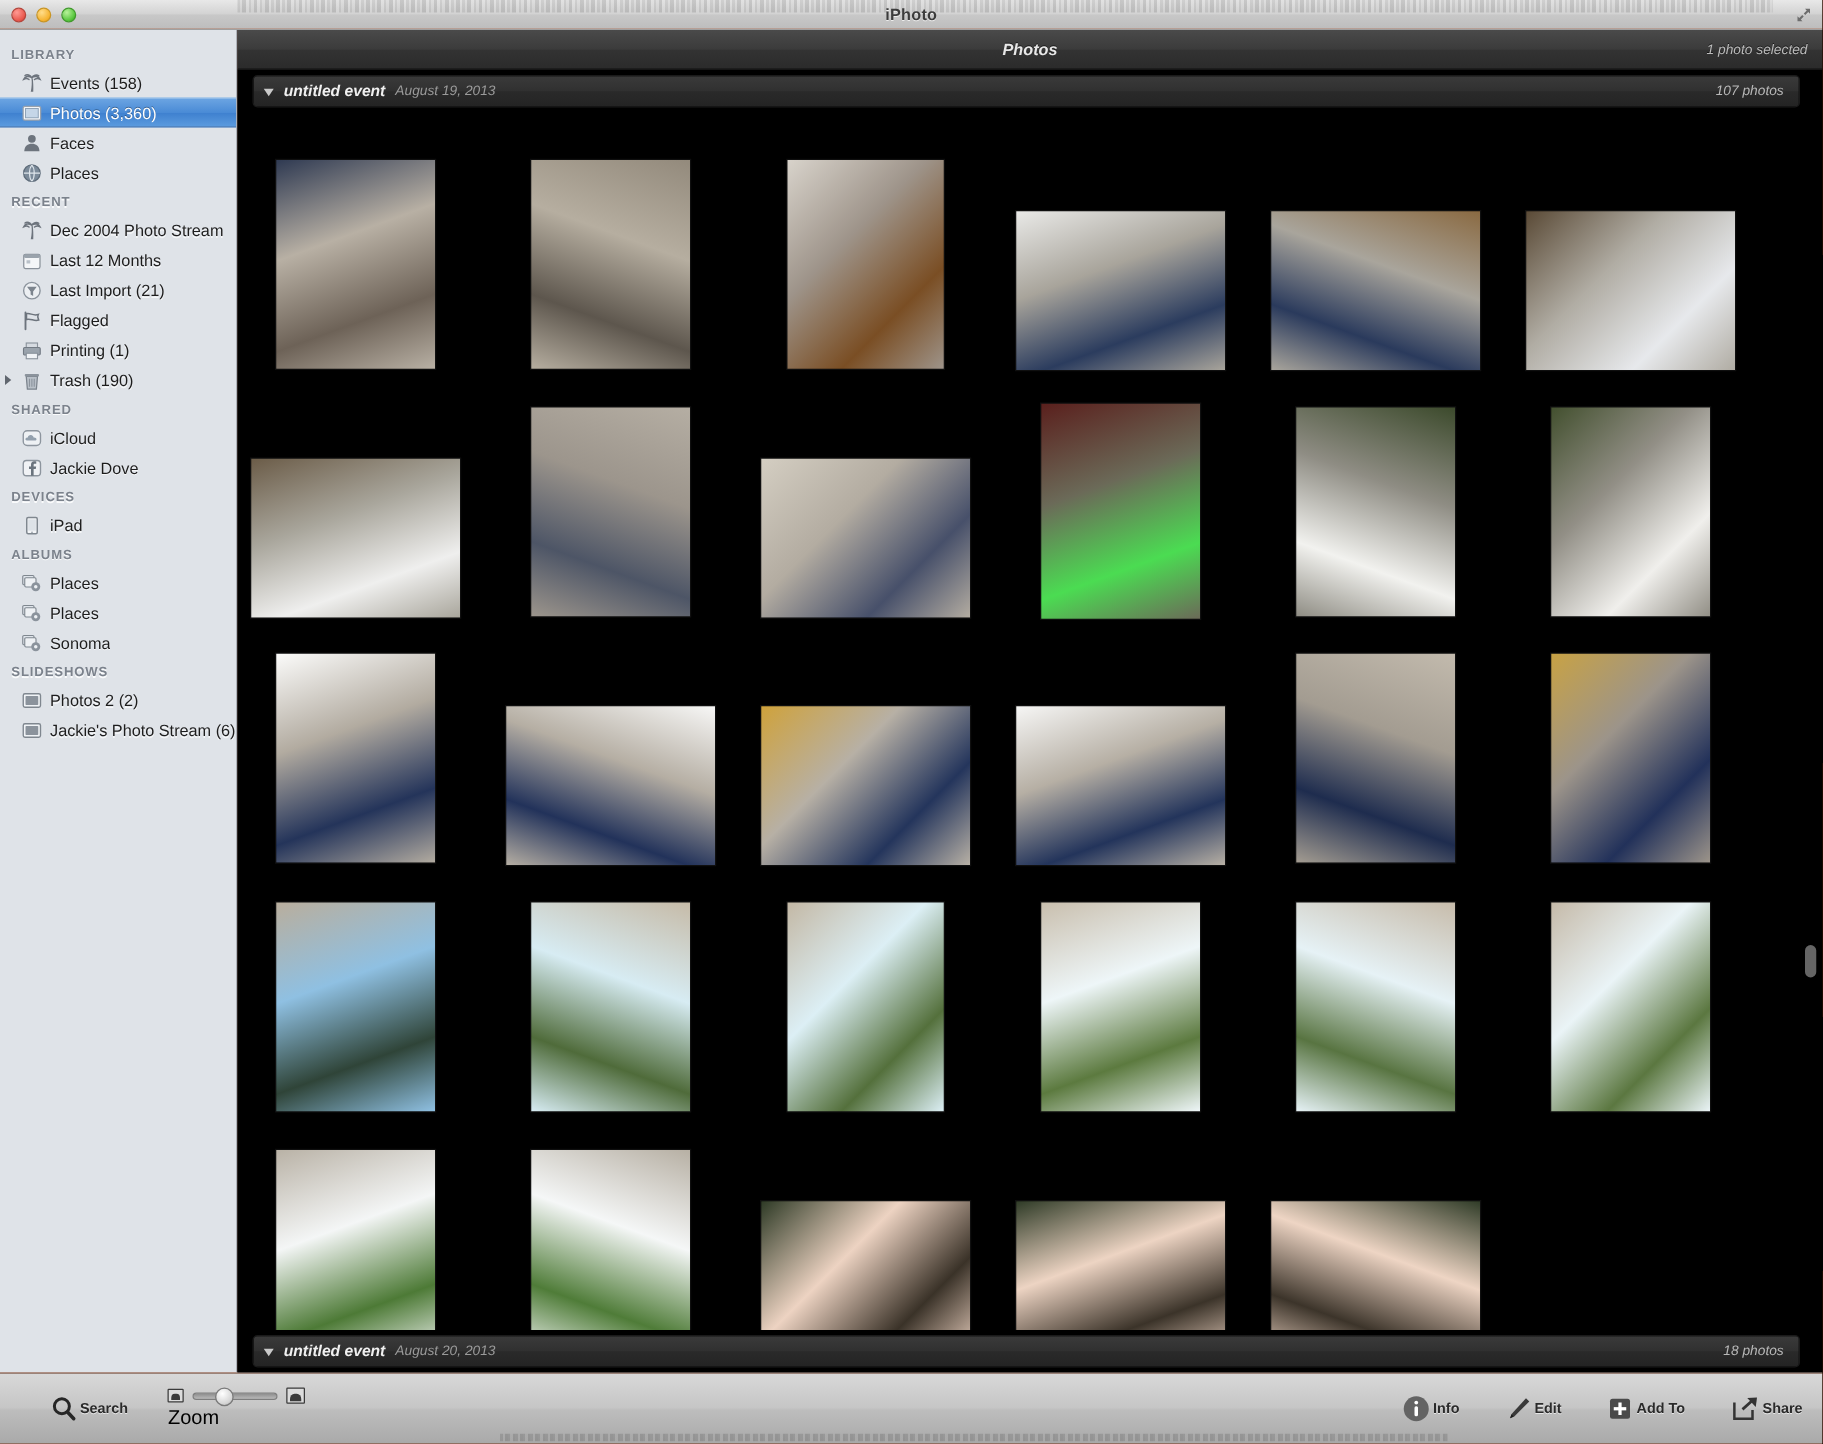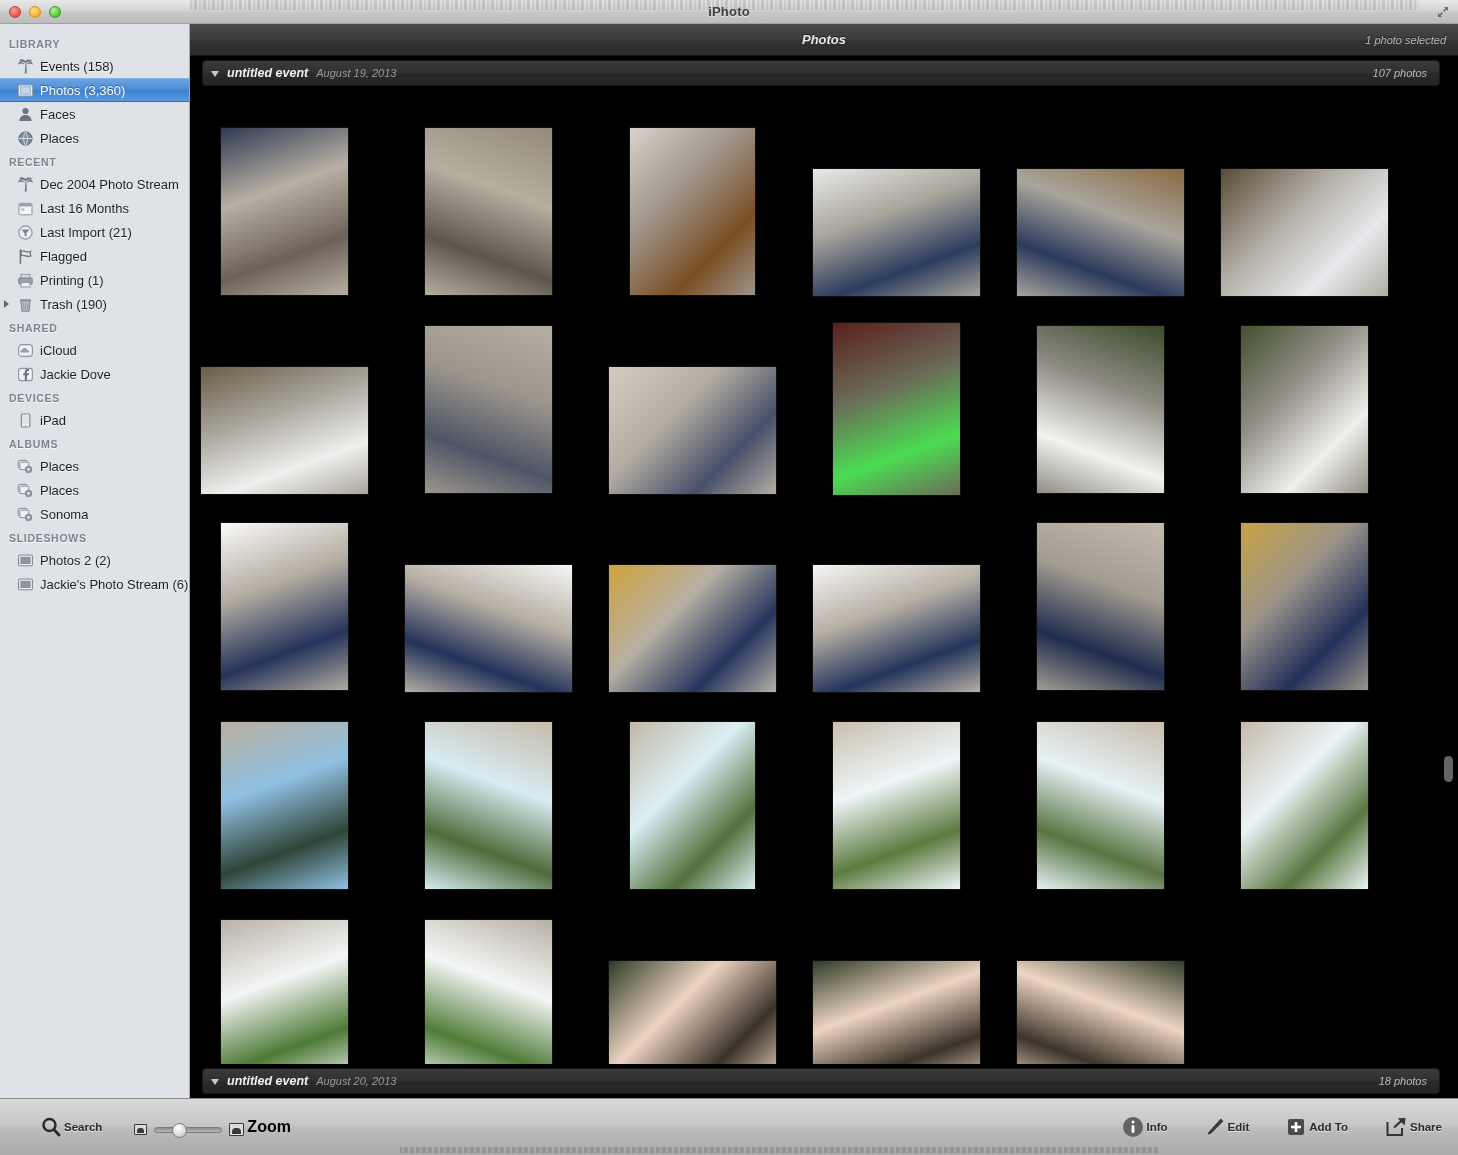--- a/index.html
+++ b/index.html
@@ -184,21 +184,21 @@
   .tb-item .glyph { height: 26px; display:flex; align-items:center; justify-content:center; }
   .tb-item .lbl {
     font-size: 11.5px; color: #2a2a2a; font-weight: bold;
     text-shadow: 0 1px 0 rgba(255,255,255,.65);
   }
   .tb-left { display: flex; align-items: center; gap: 18px; }
   .tb-right { display: flex; align-items: flex-start; gap: 36px; position: absolute; right: 16px; }
   .tb-center { position: absolute; left: 0; right: 0; display: flex; justify-content: center; pointer-events: none; }
   .tb-center > * { pointer-events: auto; }
 
-  .zoom-block { display: flex; flex-direction: row; align-items: flex-end; gap: 3px; font-weight: bold; }
+  .zoom-block { display: flex; flex-direction: column; align-items: flex-start; gap: 3px; }
   .zoom-row { display: flex; align-items: center; gap: 7px; }
   .slider-track {
     width: 68px; height: 6px; border-radius: 3px;
     background: linear-gradient(to bottom, #8e8e8e, #b9b9b9);
     border: 1px solid #7e7e7e; position: relative;
   }
   .slider-knob {
     position: absolute; left: 17px; top: -5px;
     width: 15px; height: 15px; border-radius: 50%;
     background: radial-gradient(circle at 38% 30%, #ffffff, #d6d6d6 65%, #a8a8a8);
@@ -294,21 +294,21 @@
           <span class="sb-label">Dec 2004 Photo Stream</span>
         </div>
         <div class="sb-item">
           <span class="ico">
             <svg width="17" height="17" viewBox="0 0 17 17">
               <rect x="2" y="3.4" width="13" height="11.4" rx="1.4" fill="#f4f6f8" stroke="#8a929b" stroke-width="1"></rect>
               <rect x="2" y="3.4" width="13" height="3" rx="1.4" fill="#9aa3ac"></rect>
               <rect x="4.2" y="8.2" width="3" height="2.6" fill="#b9c1c9"></rect>
             </svg>
           </span>
-          <span class="sb-label">Last 16 Months</span>
+          <span class="sb-label">Last 12 Months</span>
         </div>
         <div class="sb-item">
           <span class="ico">
             <svg width="17" height="17" viewBox="0 0 17 17">
               <circle cx="8.5" cy="8.5" r="6.6" fill="#eceff2" stroke="#8b939c" stroke-width="1.1"></circle>
               <path d="M4.6 5.4 H12.4 L9.5 9.2 V12.8 L7.5 11.6 V9.2 Z" fill="#7d858e"></path>
             </svg>
           </span>
           <span class="sb-label">Last Import (21)</span>
         </div>

